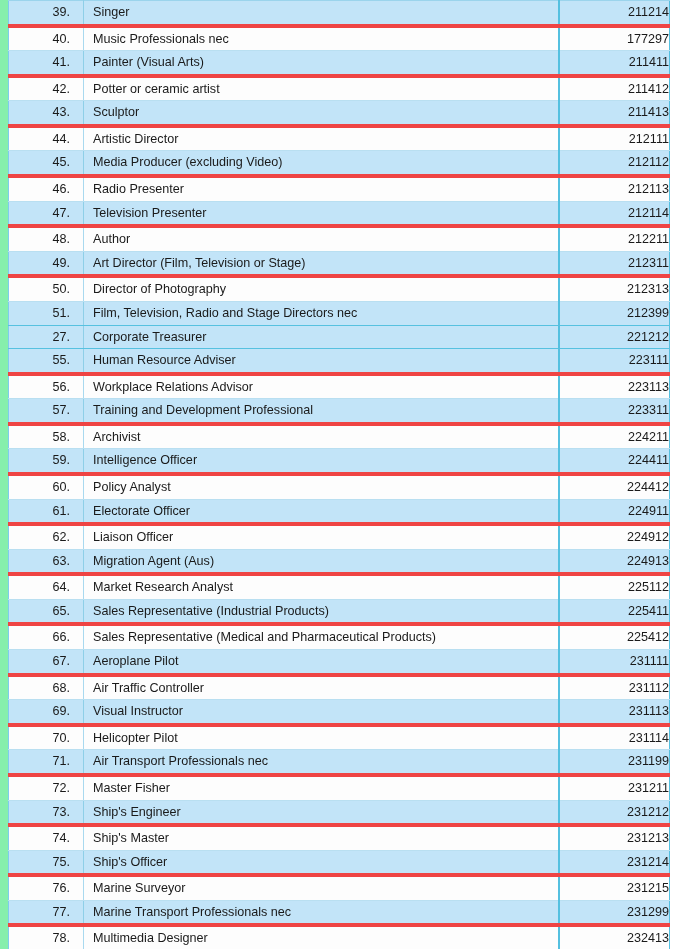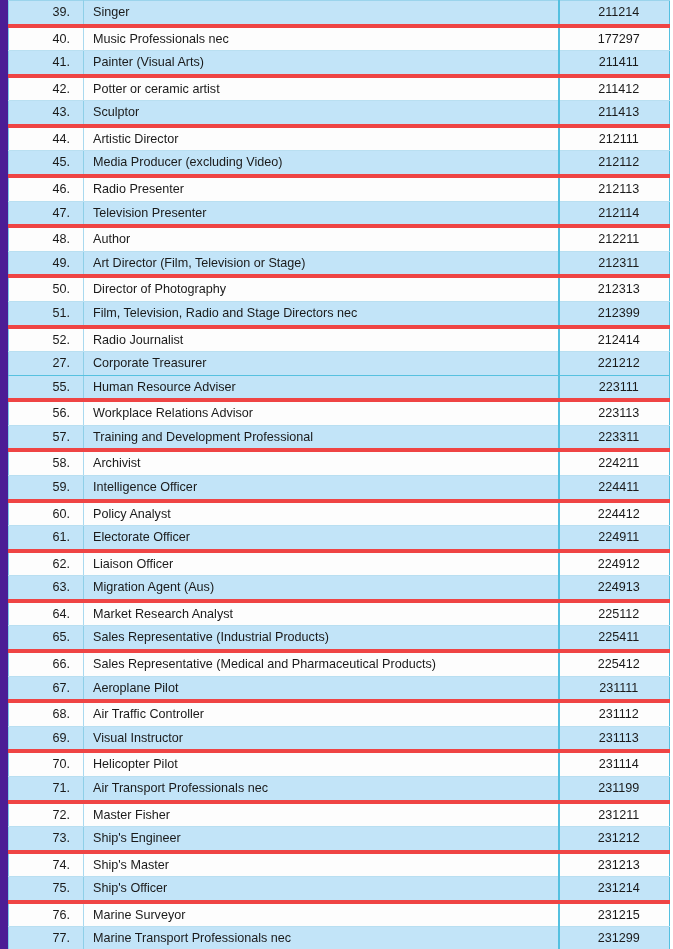--- a/index.html
+++ b/index.html
@@ -11,21 +11,21 @@
     width: 673px;
     height: 949px;
     overflow: hidden;
     font-family: "Liberation Sans", sans-serif;
   }
 
   .page {
     position: relative;
     width: 549px;
     height: 949px;
-    background: #4c1d95;
+    background: #86efac;
     box-sizing: border-box;
   }
 
   .occupation-table {
     position: absolute;
     left: 8px;
     top: 0px;
     width: 661px;
     border-collapse: collapse;
     table-layout: fixed;
@@ -83,21 +83,21 @@
   }
 
   .occupation-table td.cell-title {
     text-align: left;
     padding-left: 9px;
     border-right: 2px solid #54c0e0;
     margin-top: 22px;
   }
 
   .occupation-table td.cell-code {
-    text-align: center;
+    text-align: right;
     padding-left: 9px;
   }
 
   
   .occupation-table tr:first-child td {
     border-top: 1.5px solid #9bd4ec;
   }
 </style>
 </head>
 <body>
@@ -168,25 +168,20 @@
         <tr class="plain">
           <td class="cell-num">50.</td>
           <td class="cell-title">Director of Photography</td>
           <td class="cell-code">212313</td>
         </tr>
         <tr class="shaded">
           <td class="cell-num">51.</td>
           <td class="cell-title">Film, Television, Radio and Stage Directors nec</td>
           <td class="cell-code">212399</td>
         </tr>
-        <tr class="plain">
-          <td class="cell-num">52.</td>
-          <td class="cell-title">Radio Journalist</td>
-          <td class="cell-code">212414</td>
-        </tr>
         <tr class="shaded">
           <td class="cell-num">27.</td>
           <td class="cell-title">Corporate Treasurer</td>
           <td class="cell-code">221212</td>
         </tr>
         <tr class="shaded">
           <td class="cell-num">55.</td>
           <td class="cell-title">Human Resource Adviser</td>
           <td class="cell-code">223111</td>
         </tr>

